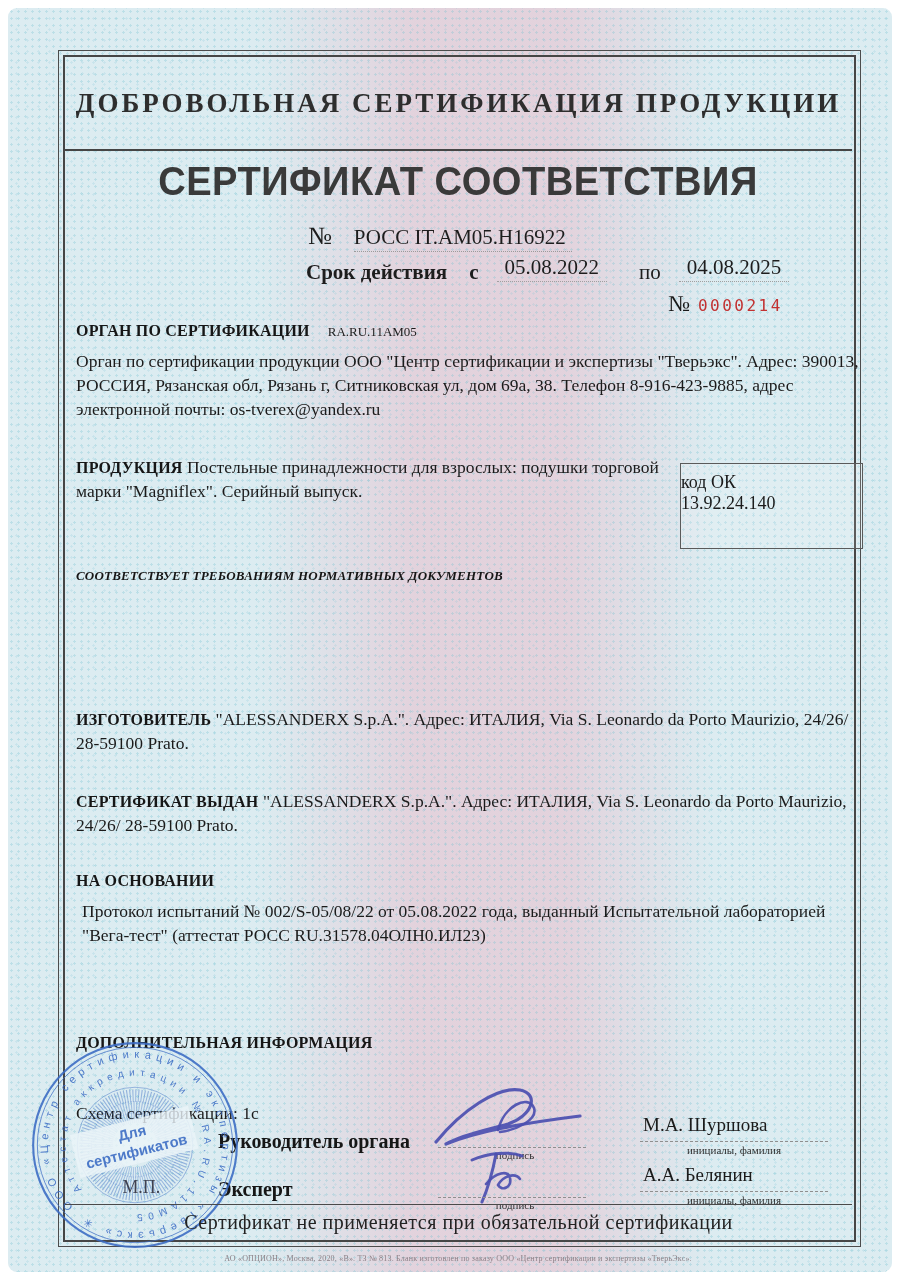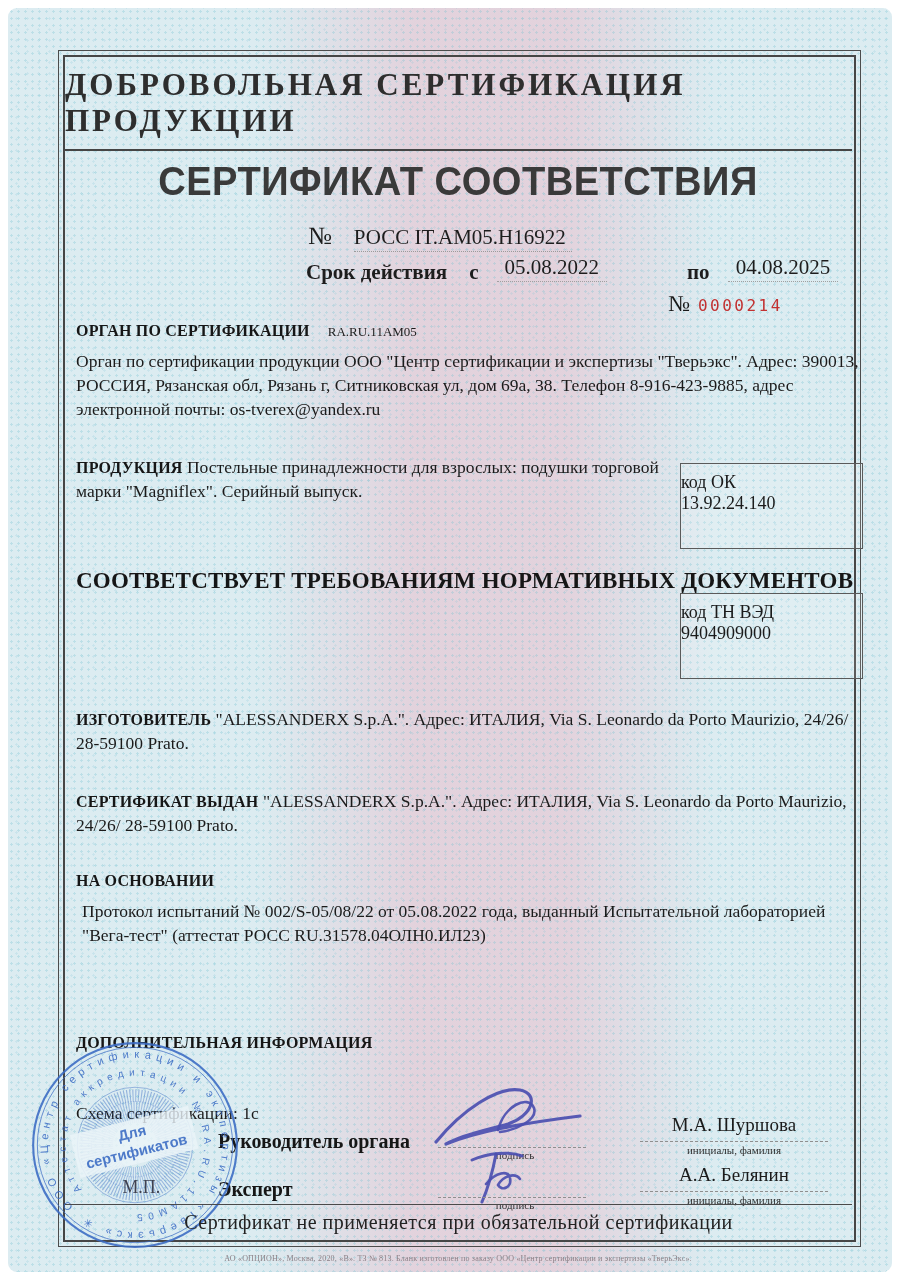--- a/index.html
+++ b/index.html
@@ -10,46 +10,46 @@
     background-image:
       radial-gradient(rgba(105,190,205,0.28) 1px, transparent 1.2px),
       radial-gradient(rgba(120,195,210,0.18) 1px, transparent 1.2px),
       linear-gradient(90deg, rgba(233,185,200,0) 28%, rgba(233,185,200,0.50) 46%, rgba(233,185,200,0.50) 63%, rgba(233,185,200,0) 80%);
     background-size:7px 7px, 11px 11px, 100% 100%;
     background-position:0 0, 3px 5px, 0 0;}
   .frame-outer{position:absolute;left:50px;top:42px;width:801px;height:1195px;border:1px solid #4c4c4c;}
   .frame-inner{position:absolute;inset:4px;border:2px solid #464646;}
   .header-band{position:absolute;left:57px;top:49px;width:787px;height:92px;border-bottom:2px solid #454545;
     display:flex;align-items:center;justify-content:center;}
-  .header-band span{font-weight:700;font-size:31px;letter-spacing:3px;color:#2e2e2e;}
+  .header-band span{font-weight:700;font-size:27px;letter-spacing:3px;color:#2e2e2e;}
   .title{position:absolute;left:0;top:150px;width:900px;text-align:center;
     font-family:"Liberation Sans",sans-serif;font-weight:700;font-size:41px;color:#3a3a3a;
     transform:scaleX(0.93);letter-spacing:0.5px;}
   .certno-line{position:absolute;left:300px;top:214px;font-size:21px;color:#1d1d1d;}
   .certno-line .num-sign{font-size:25px;margin-right:22px;}
   .certno-line .val{border-bottom:1px dotted #9b9b9b;padding:0 6px 2px 0;}
   .validity{position:absolute;left:298px;top:252px;font-size:21px;color:#1d1d1d;}
   .validity .lbl{font-weight:700;}
   .validity .from-lbl{font-weight:700;margin-left:22px;}
-  .validity .to-lbl{font-weight:700;margin-left:80px;}
+  .validity .to-lbl{font-weight:400;margin-left:32px;}
   .validity .date{position:relative;top:-5px;margin-left:18px;padding:0 8px 2px 8px;border-bottom:1px dotted #a0a0a0;}
   .blankno{position:absolute;left:660px;top:283px;font-size:23px;color:#181818;}
   .blankno .digits{font-family:"DejaVu Sans Mono",monospace;color:#c23131;font-size:16px;letter-spacing:2.5px;margin-left:8px;}
   .sec-label{font-weight:700;font-size:16px;color:#161616;letter-spacing:0.2px;}
   .sec-value{font-size:13px;color:#1c1c1c;margin-left:18px;font-weight:400;}
   .body-text{font-size:17.5px;color:#1b1b1b;line-height:1.36;}
   .abs{position:absolute;}
   .code-box{position:absolute;width:183px;height:86px;border:1px solid #5a5a5a;background:rgba(255,255,255,0.12);
     padding:8px 8px 0 0;box-sizing:border-box;}
   .code-box .cb-label{font-size:18px;color:#1b1b1b;}
   .code-box .cb-value{font-size:18px;color:#1b1b1b;}
   .sig-role{position:absolute;font-weight:700;font-size:20px;color:#161616;}
   .dash-line{position:absolute;border-bottom:1px dashed #8f8f8f;}
   .small-cap{position:absolute;font-size:11px;color:#2f2f2f;text-align:center;}
-  .sig-name{position:absolute;font-size:19px;color:#1b1b1b;text-align:center;}
+  .sig-name{position:absolute;font-size:19px;color:#1b1b1b;text-align:left;}
   .footer-band{position:absolute;left:57px;top:1196px;width:787px;border-top:1.5px solid #4a4a4a;}
   .footer-band .notice{display:block;text-align:center;font-size:20px;color:#222;padding-top:6px;letter-spacing:0.5px;}
   .imprint{position:absolute;left:0;top:1246px;width:900px;text-align:center;font-size:8px;color:#8a7f85;letter-spacing:0.2px;}
   .ink{stroke:#4b4fb0;fill:none;stroke-linecap:round;stroke-linejoin:round;opacity:0.92;}
   .stamp-wrap{position:absolute;left:22px;top:1032px;width:210px;height:210px;opacity:0.88;}
 </style>
 </head>
 <body>
 
 <div class="page">
@@ -85,26 +85,22 @@
     <div class="abs body-text" style="left:68px;top:448px;width:612px;">
       <span class="sec-label">ПРОДУКЦИЯ</span>
       <span>Постельные принадлежности для взрослых: подушки торговой марки "Magniflex". Серийный выпуск.</span>
     </div>
 
     <div class="code-box" style="left:672px;top:455px;">
       <div class="cb-label">код ОК</div>
       <div class="cb-value">13.92.24.140</div>
     </div>
 
-    <div class="abs sec-label" style="left:68px;top:560px;font-size:23px;">СООТВЕТСТВУЕТ ТРЕБОВАНИЯМ НОРМАТИВНЫХ ДОКУМЕНТОВ</div>
+    <div class="abs sec-label" style="left:68px;top:560px;font-size:13px;font-style:italic;">СООТВЕТСТВУЕТ ТРЕБОВАНИЯМ НОРМАТИВНЫХ ДОКУМЕНТОВ</div>
 
-    <div class="code-box" style="left:672px;top:585px;">
-      <div class="cb-label">код ТН ВЭД</div>
-      <div class="cb-value">9404909000</div>
-    </div>
 
     <div class="abs body-text" style="left:68px;top:700px;width:793px;">
       <span class="sec-label">ИЗГОТОВИТЕЛЬ</span>
       <span>"ALESSANDERX S.p.A.". Адрес: ИТАЛИЯ, Via S. Leonardo da Porto Maurizio, 24/26/ 28-59100 Prato.</span>
     </div>
 
     <div class="abs body-text" style="left:68px;top:782px;width:775px;">
       <span class="sec-label">СЕРТИФИКАТ ВЫДАН</span>
       <span>"ALESSANDERX S.p.A.". Адрес: ИТАЛИЯ, Via S. Leonardo da Porto Maurizio, 24/26/ 28-59100 Prato.</span>
     </div>

